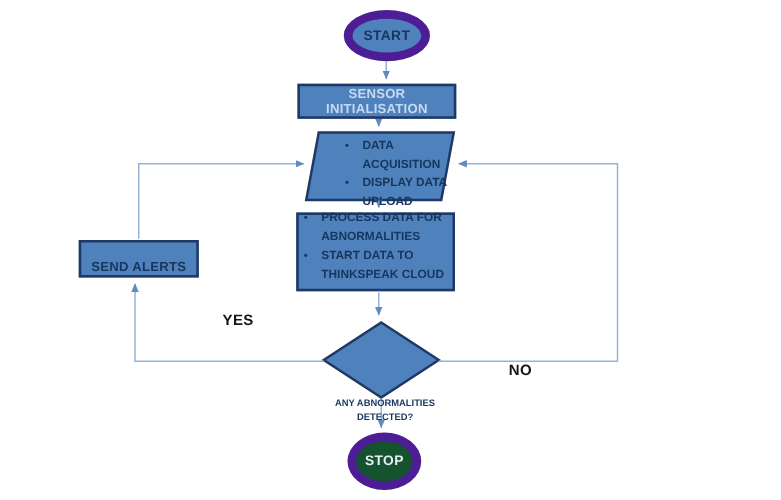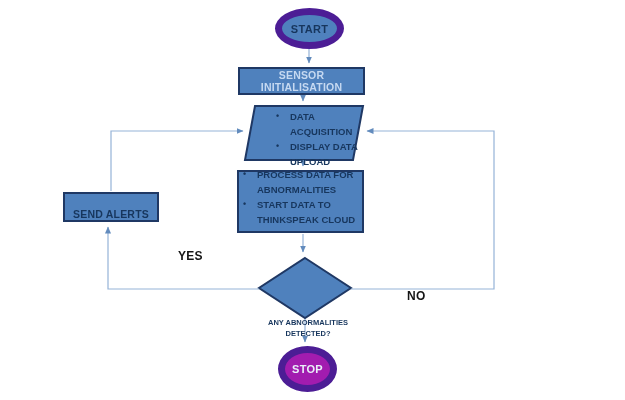--- a/index.html
+++ b/index.html
@@ -12,21 +12,21 @@
   .shape {
     position:absolute; box-sizing:border-box;
     display:flex; align-items:center; justify-content:center;
     text-align:center; z-index:2;
   }
   .terminator {
     background:#4f81bd; border:7px solid #4c1d95; border-radius:50%;
     font-size:11px; font-weight:bold; letter-spacing:.3px;
   }
   #start { left:275px; top:8px; width:69px; height:41px; color:#17365d; }
-  #stop  { left:278px; top:346px; width:59px; height:46px; color:#e9eff8; background:#a21caf; }
+  #stop  { left:278px; top:346px; width:59px; height:46px; color:#e9eff8; background:#14532d; }
 
   .proc-rect { background:#4f81bd; border:2px solid #1f3864;align-items:flex-end; }
   #sensor { left:238px; top:67px; width:127px; height:28px;
             color:#c6d9f1; font-size:10.5px; font-weight:bold; letter-spacing:.2px; }
   #send-alerts { left:63px; top:192px; width:96px; height:30px;
             color:#17365d; font-size:10.5px; font-weight:bold; letter-spacing:.2px; }
   #process { left:237px; top:170px; width:127px; height:63px; padding:4px 2px; }
 
   .overlay { position:absolute; z-index:3; }
   #acq-text { left:274px; top:109px; width:104px; }

